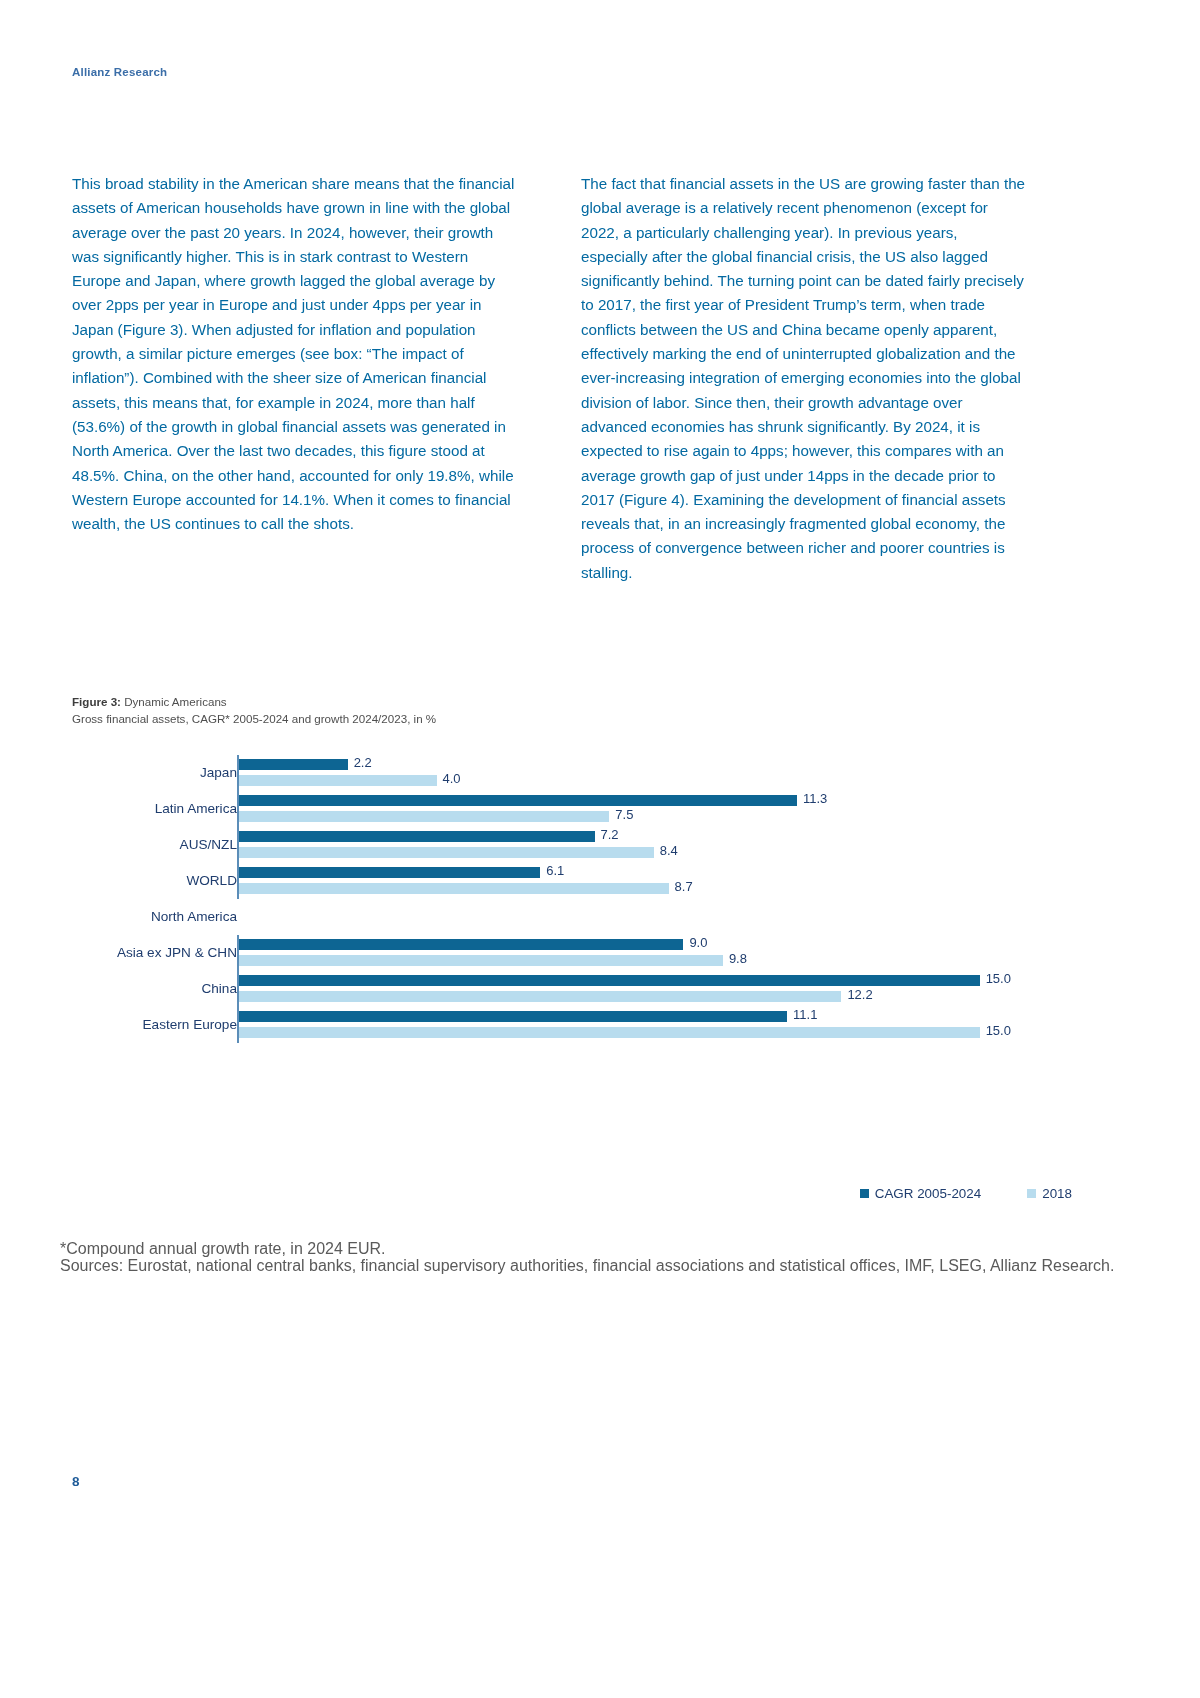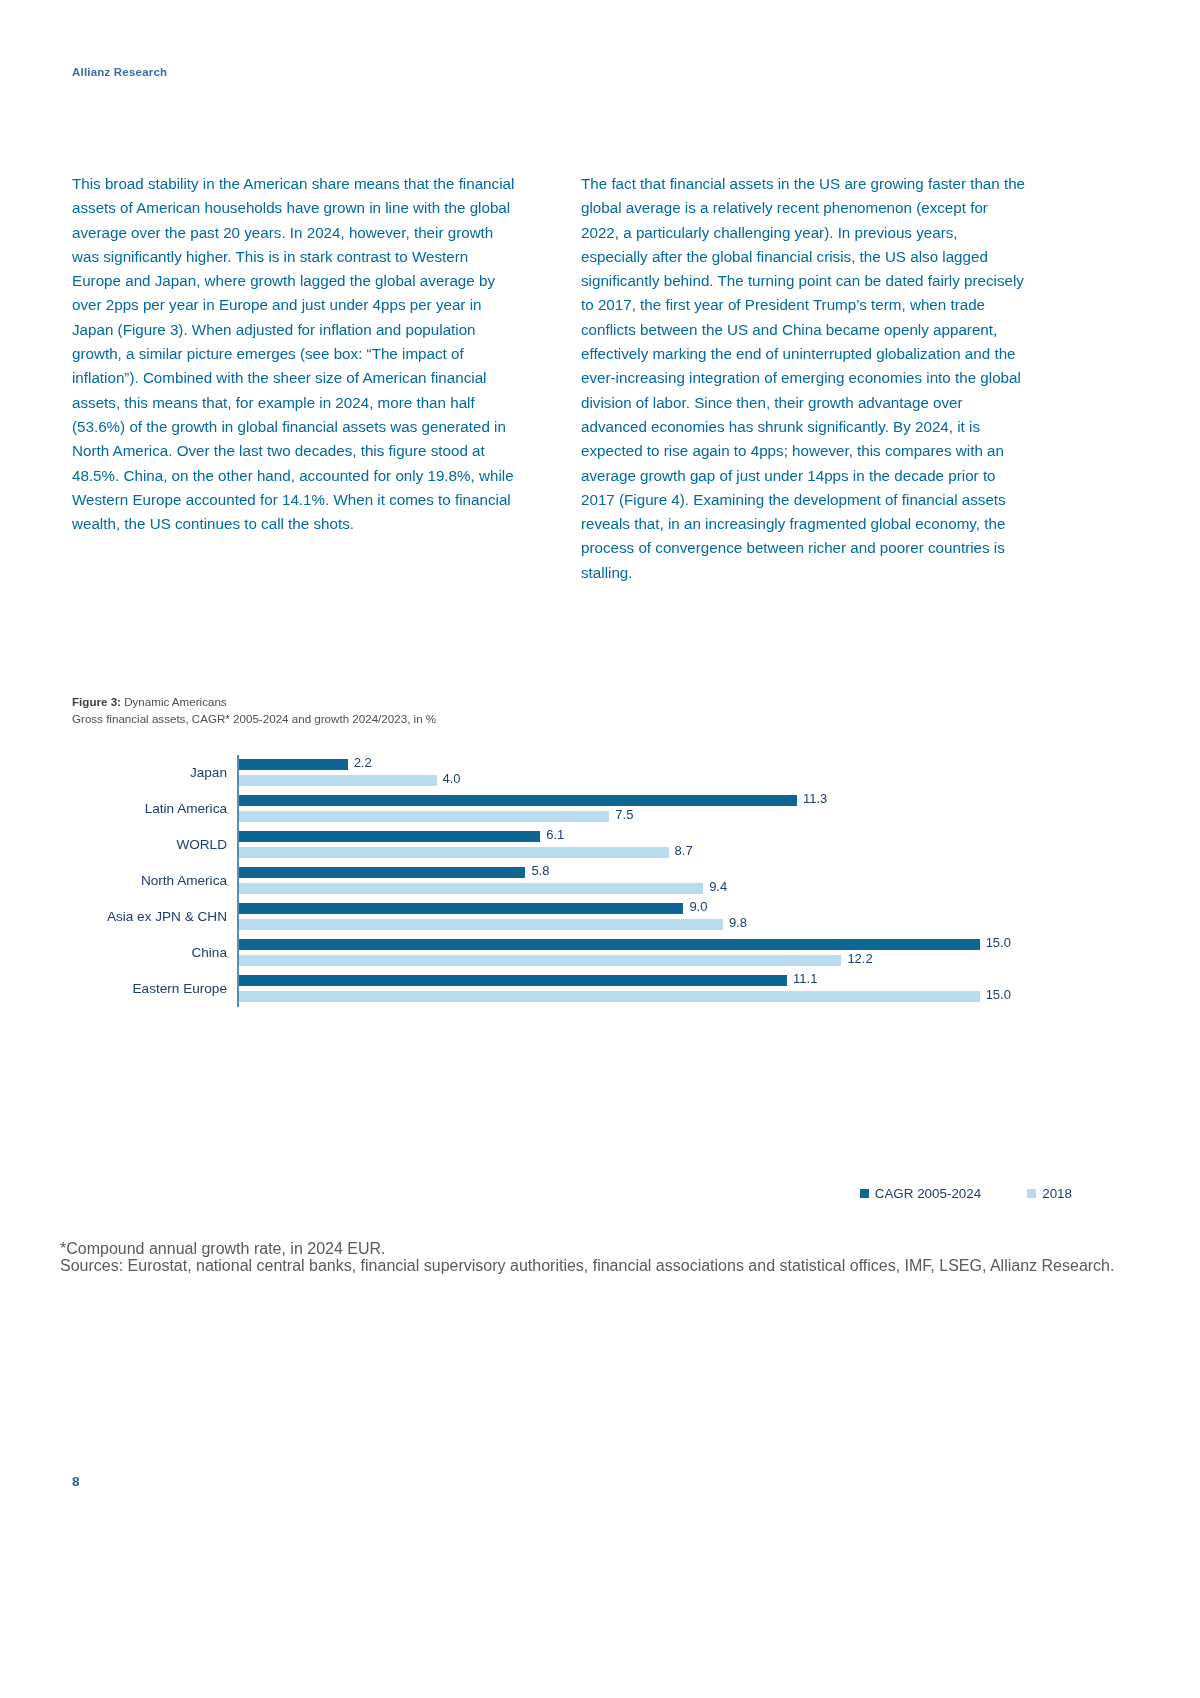--- a/index.html
+++ b/index.html
@@ -73,21 +73,20 @@
   }
   .row {
     display: flex;
     align-items: center;
     height: 36px;
     position: relative;
   }
   .cat-label {
     width: 165px;
     text-align: right;
-    padding-right: 10px;
     font-size: 13.6px;
     color: #1f3d6e;
     flex: 0 0 165px;
     line-height: 1.1;
   }
   .bars {
     position: relative;
     flex: 1 1 auto;
     height: 36px;
     border-left: 2px solid #5b8db8;
@@ -200,44 +199,47 @@
               <div class="bar" style="width: 557.938px; background: rgb(13, 101, 147);"></div>
               <span class="bar-val">11.3</span>
             </div>
             <div class="bar-wrap b">
               <div class="bar" style="width: 370.312px; background: rgb(184, 220, 238);"></div>
               <span class="bar-val">7.5</span>
             </div>
           </div>
         </div>
         <div class="row">
+          <div class="cat-label">AUS/NZL</div>
+          <div class="bars">
+            <div class="bar-wrap a">
+              <div class="bar" style="width: 355.5px; background: rgb(13, 101, 147);"></div>
+              <span class="bar-val">7.2</span>
+            </div>
+            <div class="bar-wrap b">
+              <div class="bar" style="width: 414.75px; background: rgb(184, 220, 238);"></div>
+              <span class="bar-val">8.4</span>
+            </div>
+          </div>
+        </div>
+        <div class="row">
           <div class="cat-label">WORLD</div>
           <div class="bars">
             <div class="bar-wrap a">
               <div class="bar" style="width: 301.188px; background: rgb(13, 101, 147);"></div>
               <span class="bar-val">6.1</span>
             </div>
             <div class="bar-wrap b">
               <div class="bar" style="width: 429.562px; background: rgb(184, 220, 238);"></div>
               <span class="bar-val">8.7</span>
             </div>
           </div>
         </div>
         <div class="row">
           <div class="cat-label">North America</div>
-          <div class="bars">
-            <div class="bar-wrap a">
-              <div class="bar" style="width: 286.375px; background: rgb(13, 101, 147);"></div>
-              <span class="bar-val">5.8</span>
-            </div>
-            <div class="bar-wrap b">
-              <div class="bar" style="width: 464.125px; background: rgb(184, 220, 238);"></div>
-              <span class="bar-val">9.4</span>
-            </div>
-          </div>
         </div>
         <div class="row">
           <div class="cat-label">Asia ex JPN &amp; CHN</div>
           <div class="bars">
             <div class="bar-wrap a">
               <div class="bar" style="width: 444.375px; background: rgb(13, 101, 147);"></div>
               <span class="bar-val">9.0</span>
             </div>
             <div class="bar-wrap b">
               <div class="bar" style="width: 483.875px; background: rgb(184, 220, 238);"></div>

